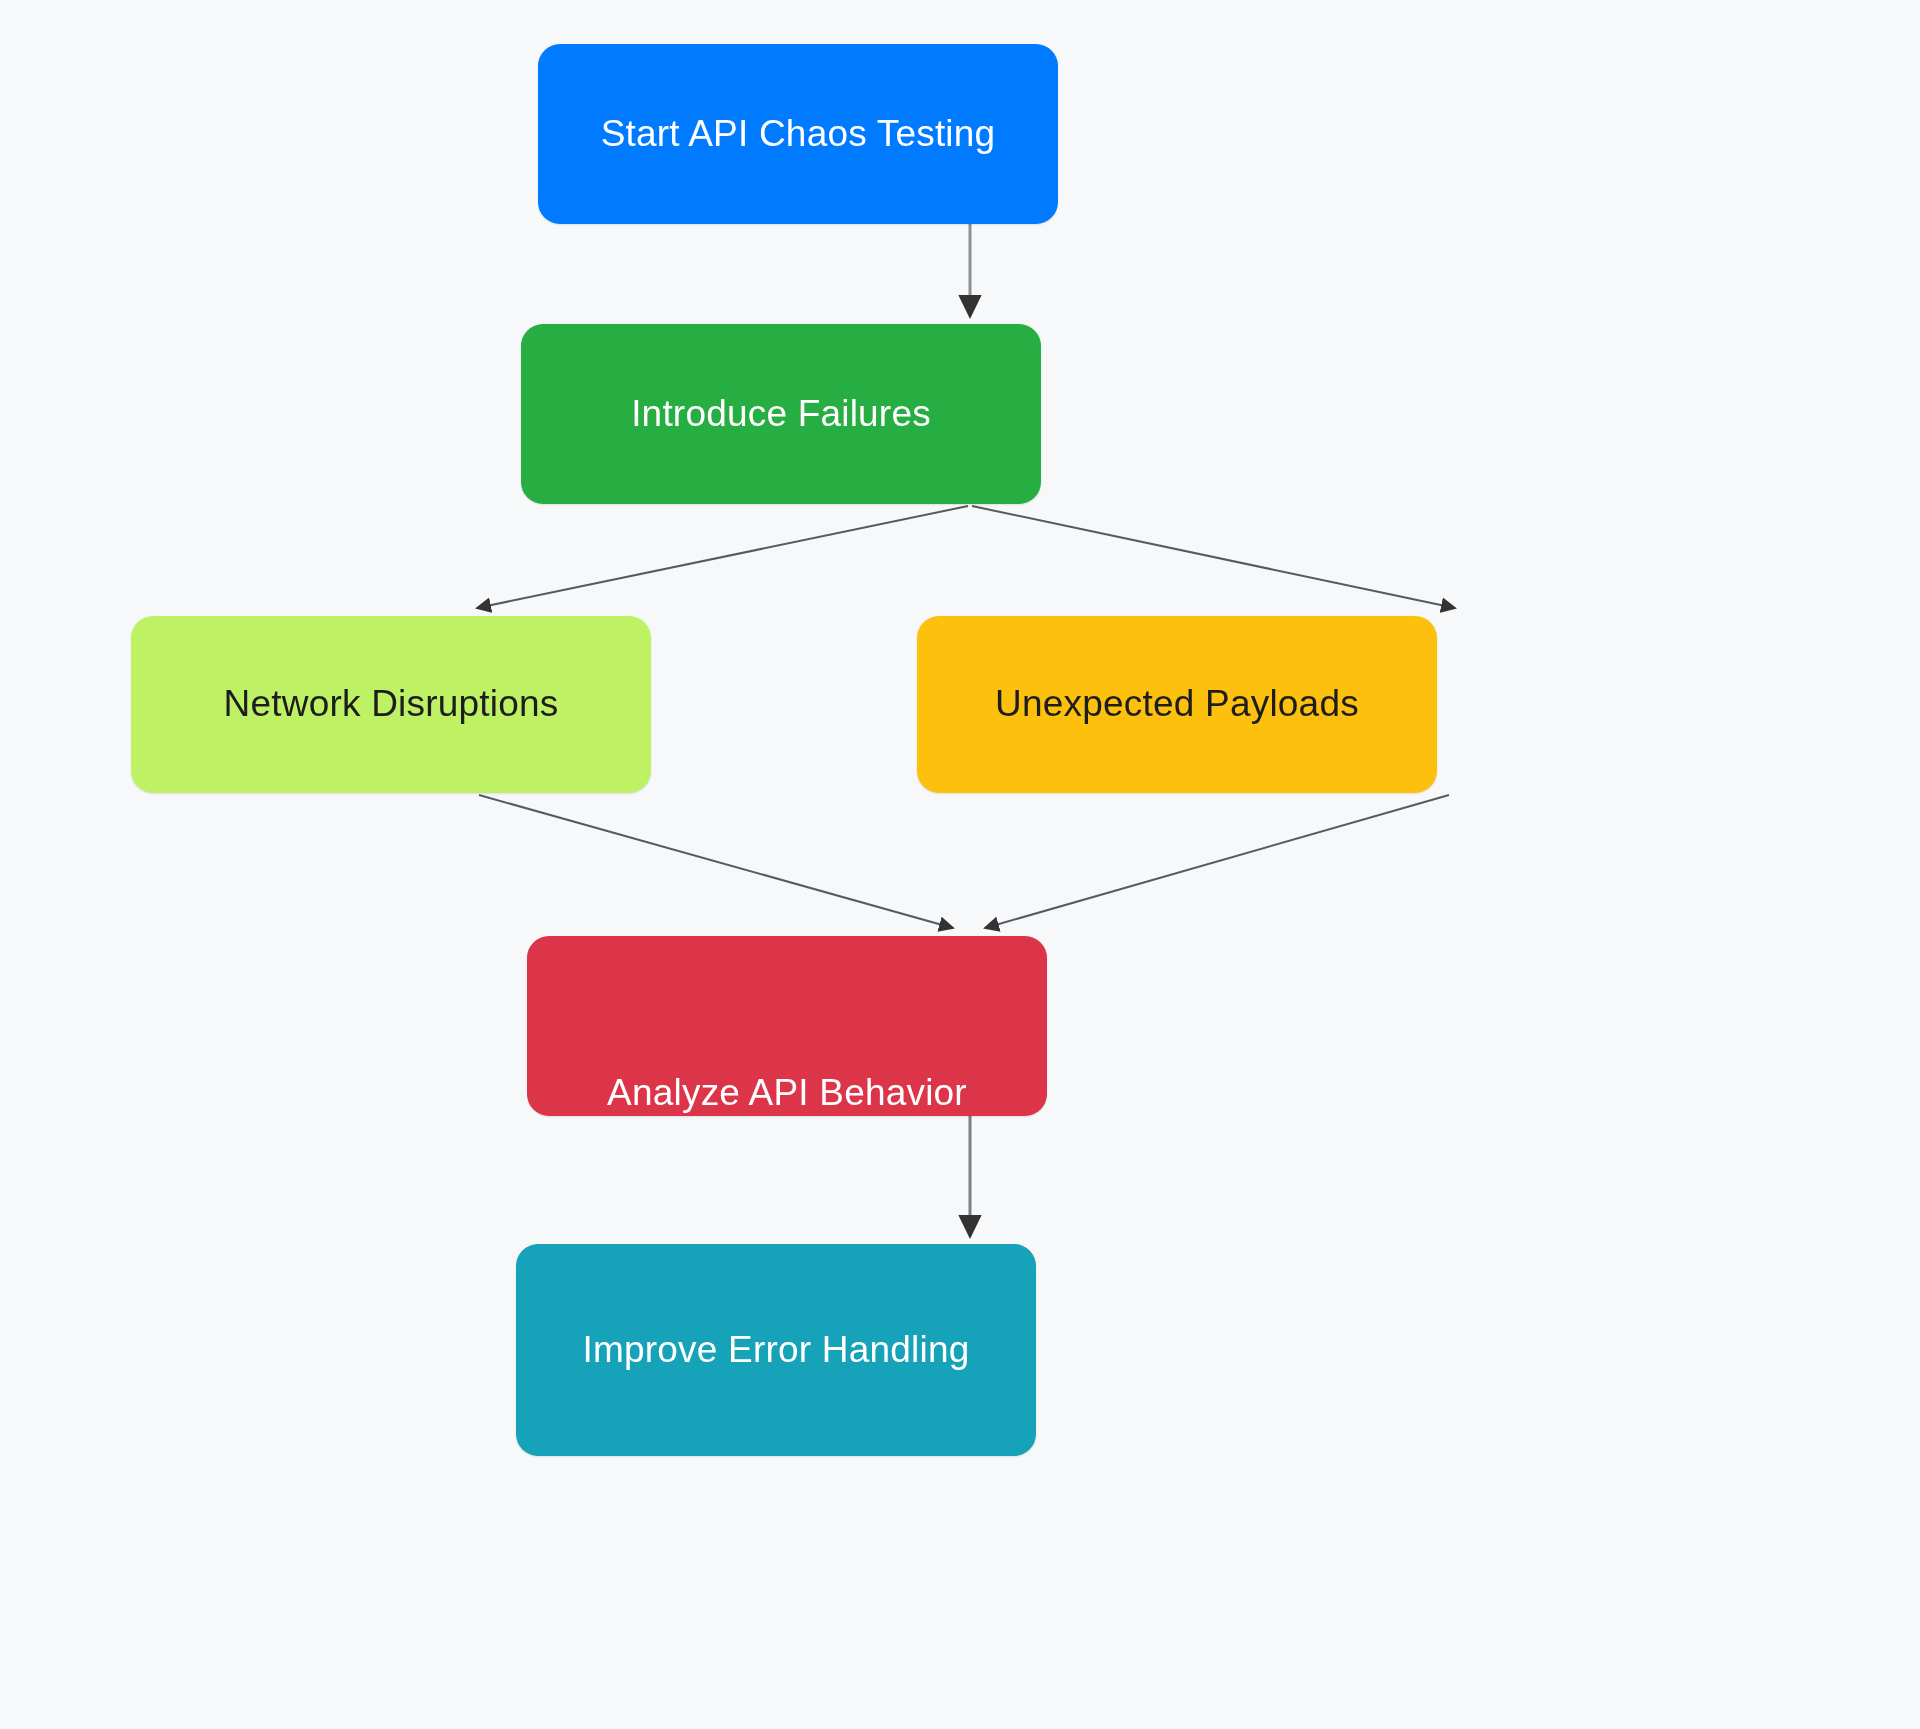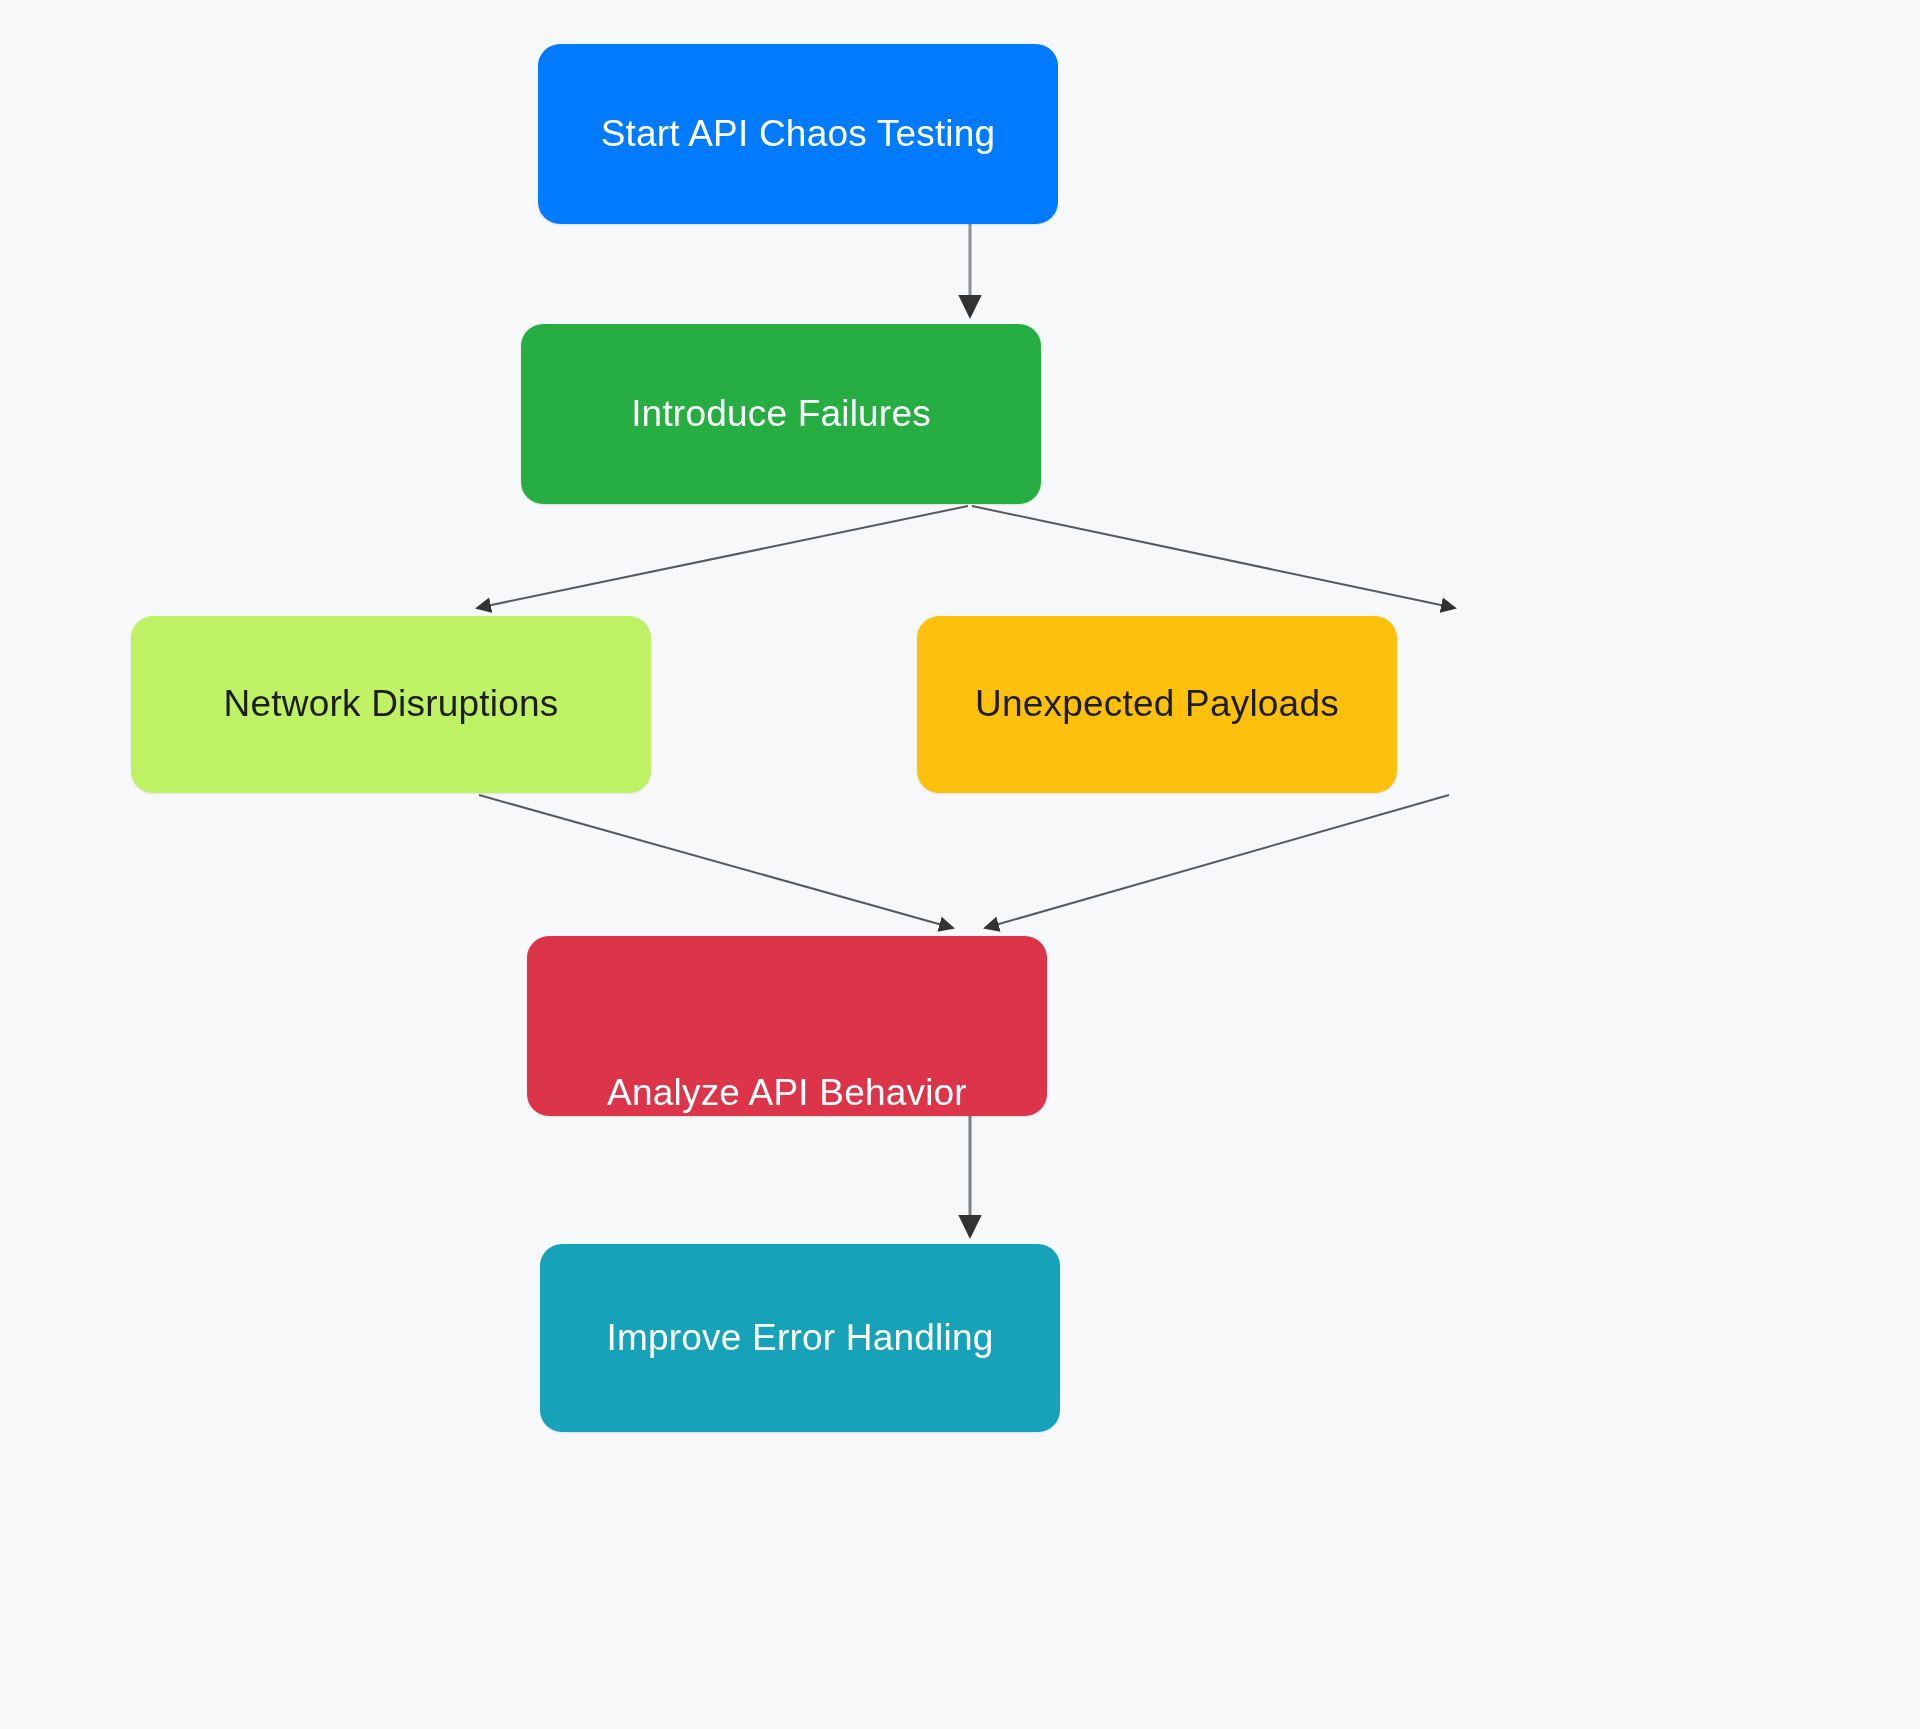--- a/index.html
+++ b/index.html
@@ -46,27 +46,27 @@
   #node-start {
     left: 538px;  top: 44px;   width: 520px;  height: 180px;
   }
   #node-introduce {
     left: 521px;  top: 324px;  width: 520px;  height: 180px;
   }
   #node-network {
     left: 131px;  top: 616px;  width: 520px;  height: 177px;
   }
   #node-payloads {
-    left: 917px;  top: 616px;  width: 480px;  height: 177px;
+    left: 917px;  top: 616px;  width: 520px;  height: 177px;
   }
   #node-analyze {
     left: 527px;  top: 936px;  width: 520px;  height: 180px;
   }
   #node-improve {
-    left: 540px;  top: 1244px; width: 520px;  height: 188px;
+    left: 516px;  top: 1244px; width: 520px;  height: 212px;
   }
 </style>
 </head>
 <body>
 
 <div id="canvas" style="background: rgb(246, 248, 250);">
 
   <svg id="edge-layer" viewBox="0 0 1920 1729" width="1920" height="1729" xmlns="http://www.w3.org/2000/svg">
     <defs>
       <marker id="arrowhead" markerWidth="9" markerHeight="9" refX="7" refY="4.5" orient="auto" markerUnits="strokeWidth">

